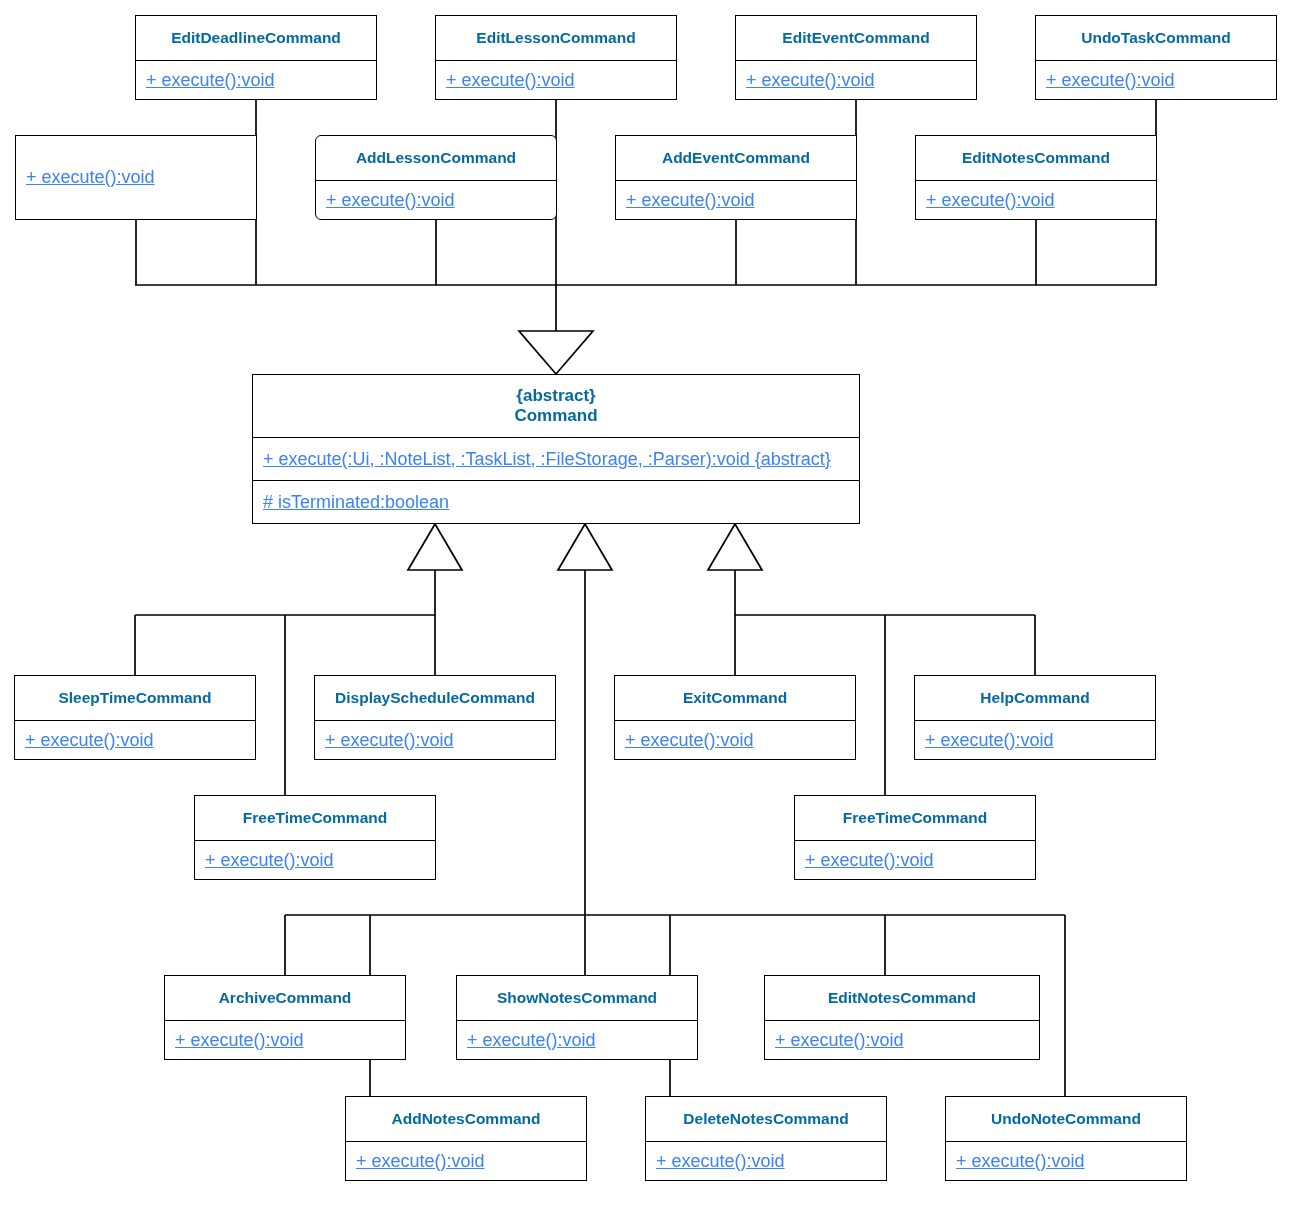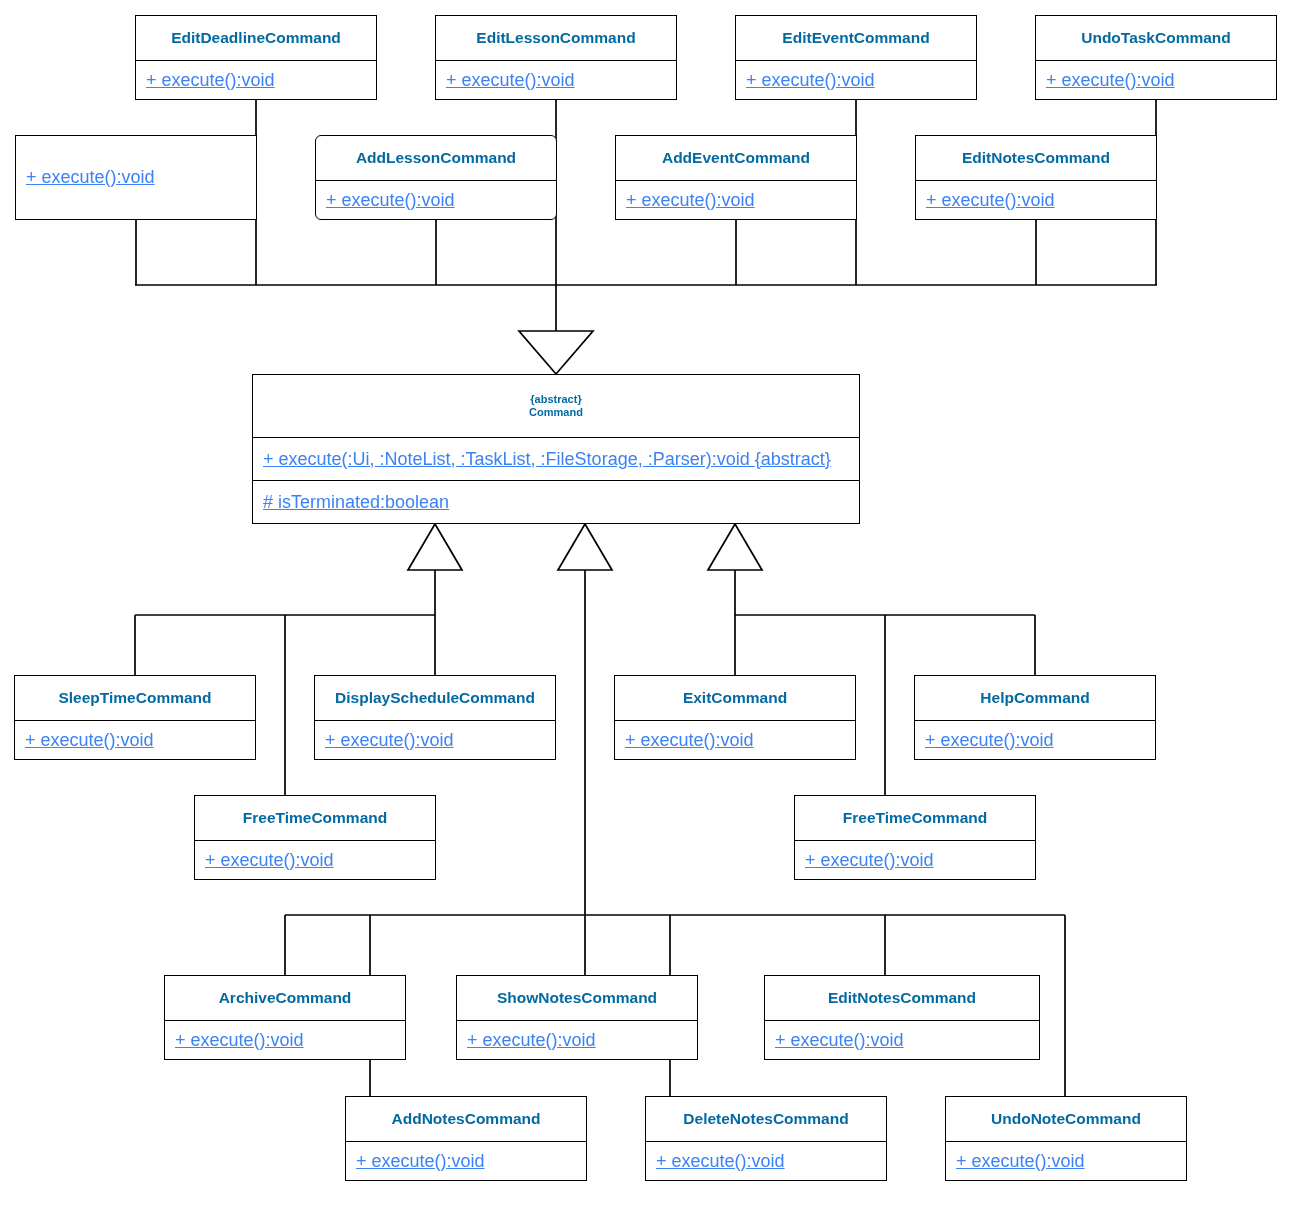--- a/index.html
+++ b/index.html
@@ -53,21 +53,21 @@
     display: flex;
     align-items: center;
     padding: 0 10px;
     flex: 1 1 auto;
     text-decoration: underline;
   }
   .uml-section + .uml-section {
     border-top: 1.6px solid #000000;
   }
   .abstract-class .uml-name {
-    font-size: 11px;
+    font-size: 17px;
   }
 </style>
 </head>
 <body>
 
 <div id="canvas">
 
   <svg id="wires" viewBox="0 0 1292 1206" xmlns="http://www.w3.org/2000/svg">
     <g fill="none" stroke="#000000" stroke-width="1.7" shape-rendering="geometricPrecision">
 

